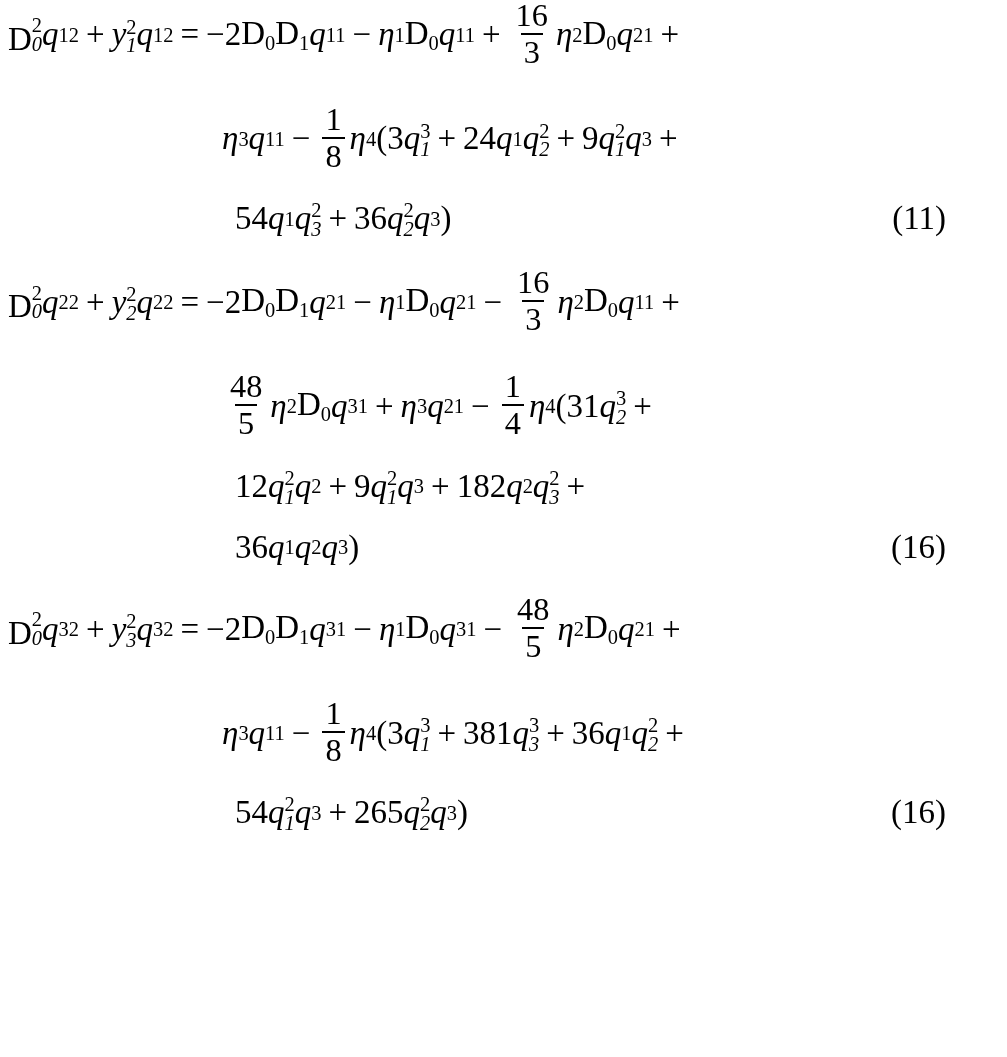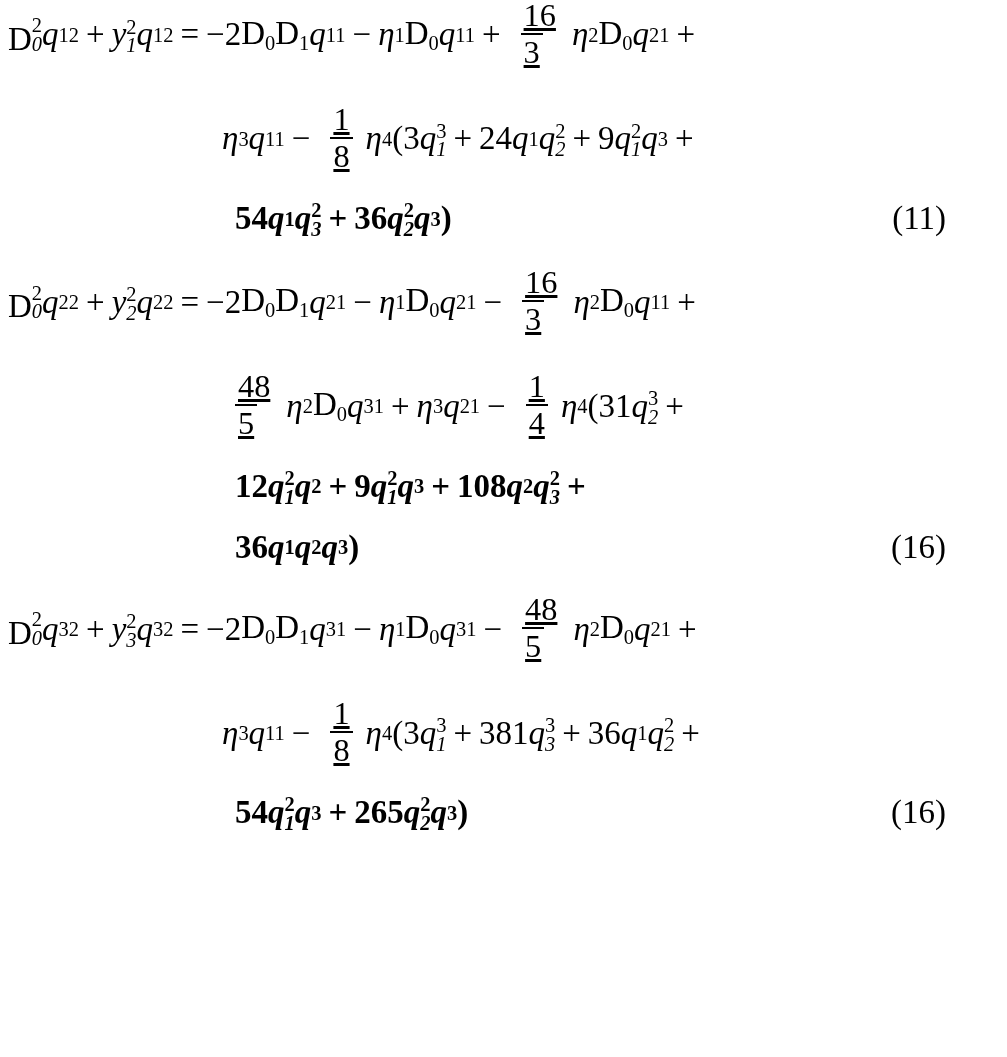--- a/index.html
+++ b/index.html
@@ -35,21 +35,20 @@
     justify-content: flex-start;
     padding-left: 8px;
   }
   .line.indent {
     justify-content: flex-start;
     padding-left: 222px;
   }
   .line.indent2 {
     justify-content: flex-start;
     padding-left: 235px;
-    font-weight: bold;
   }
   .tagline {
     position: relative;
     display: flex;
     align-items: center;
     width: 100%;
   }
   .tag {
     position: absolute;
     right: 61px;
@@ -71,28 +70,27 @@
     line-height: 0.92;
     text-align: left;
     position: relative;
     top: 0.07em;
   }
   .subsup .s-top { display: block; font-style: normal; }
   .subsup .s-bot { display: block; font-style: italic; }
   .frac {
     display: inline-flex;
     flex-direction: column;
-    align-items: flex-start;
+    align-items: center;
     justify-content: center;
     vertical-align: middle;
     font-size: 0.98em;
-    margin: 0 13px;
+    margin: 0 5px;
     position: relative;
     top: -0.04em;
-    text-decoration: underline;
   }
   .frac .num {
     padding: 0 3px 1px 3px;
     line-height: 1.02;
   }
   .frac .den {
     padding: 1px 3px 0 3px;
     border-top: 2px solid #000;
     line-height: 1.02;
   }
@@ -300,21 +298,21 @@
       <span class="op">+</span>
       <span>9</span>
         <span class="it">q</span>
         <span class="subsup">
           <span class="s-top">2</span>
           <span class="s-bot up">1</span>
         </span>
         <span class="it">q</span>
         <span class="sub up">3</span>
       <span class="op">+</span>
-      <span>108</span>
+      <span>182</span>
         <span class="it">q</span>
         <span class="sub up">2</span>
         <span class="it">q</span>
         <span class="subsup">
           <span class="s-top">2</span>
           <span class="s-bot up">3</span>
         </span>
       <span class="op">+</span>
     </div>
 

